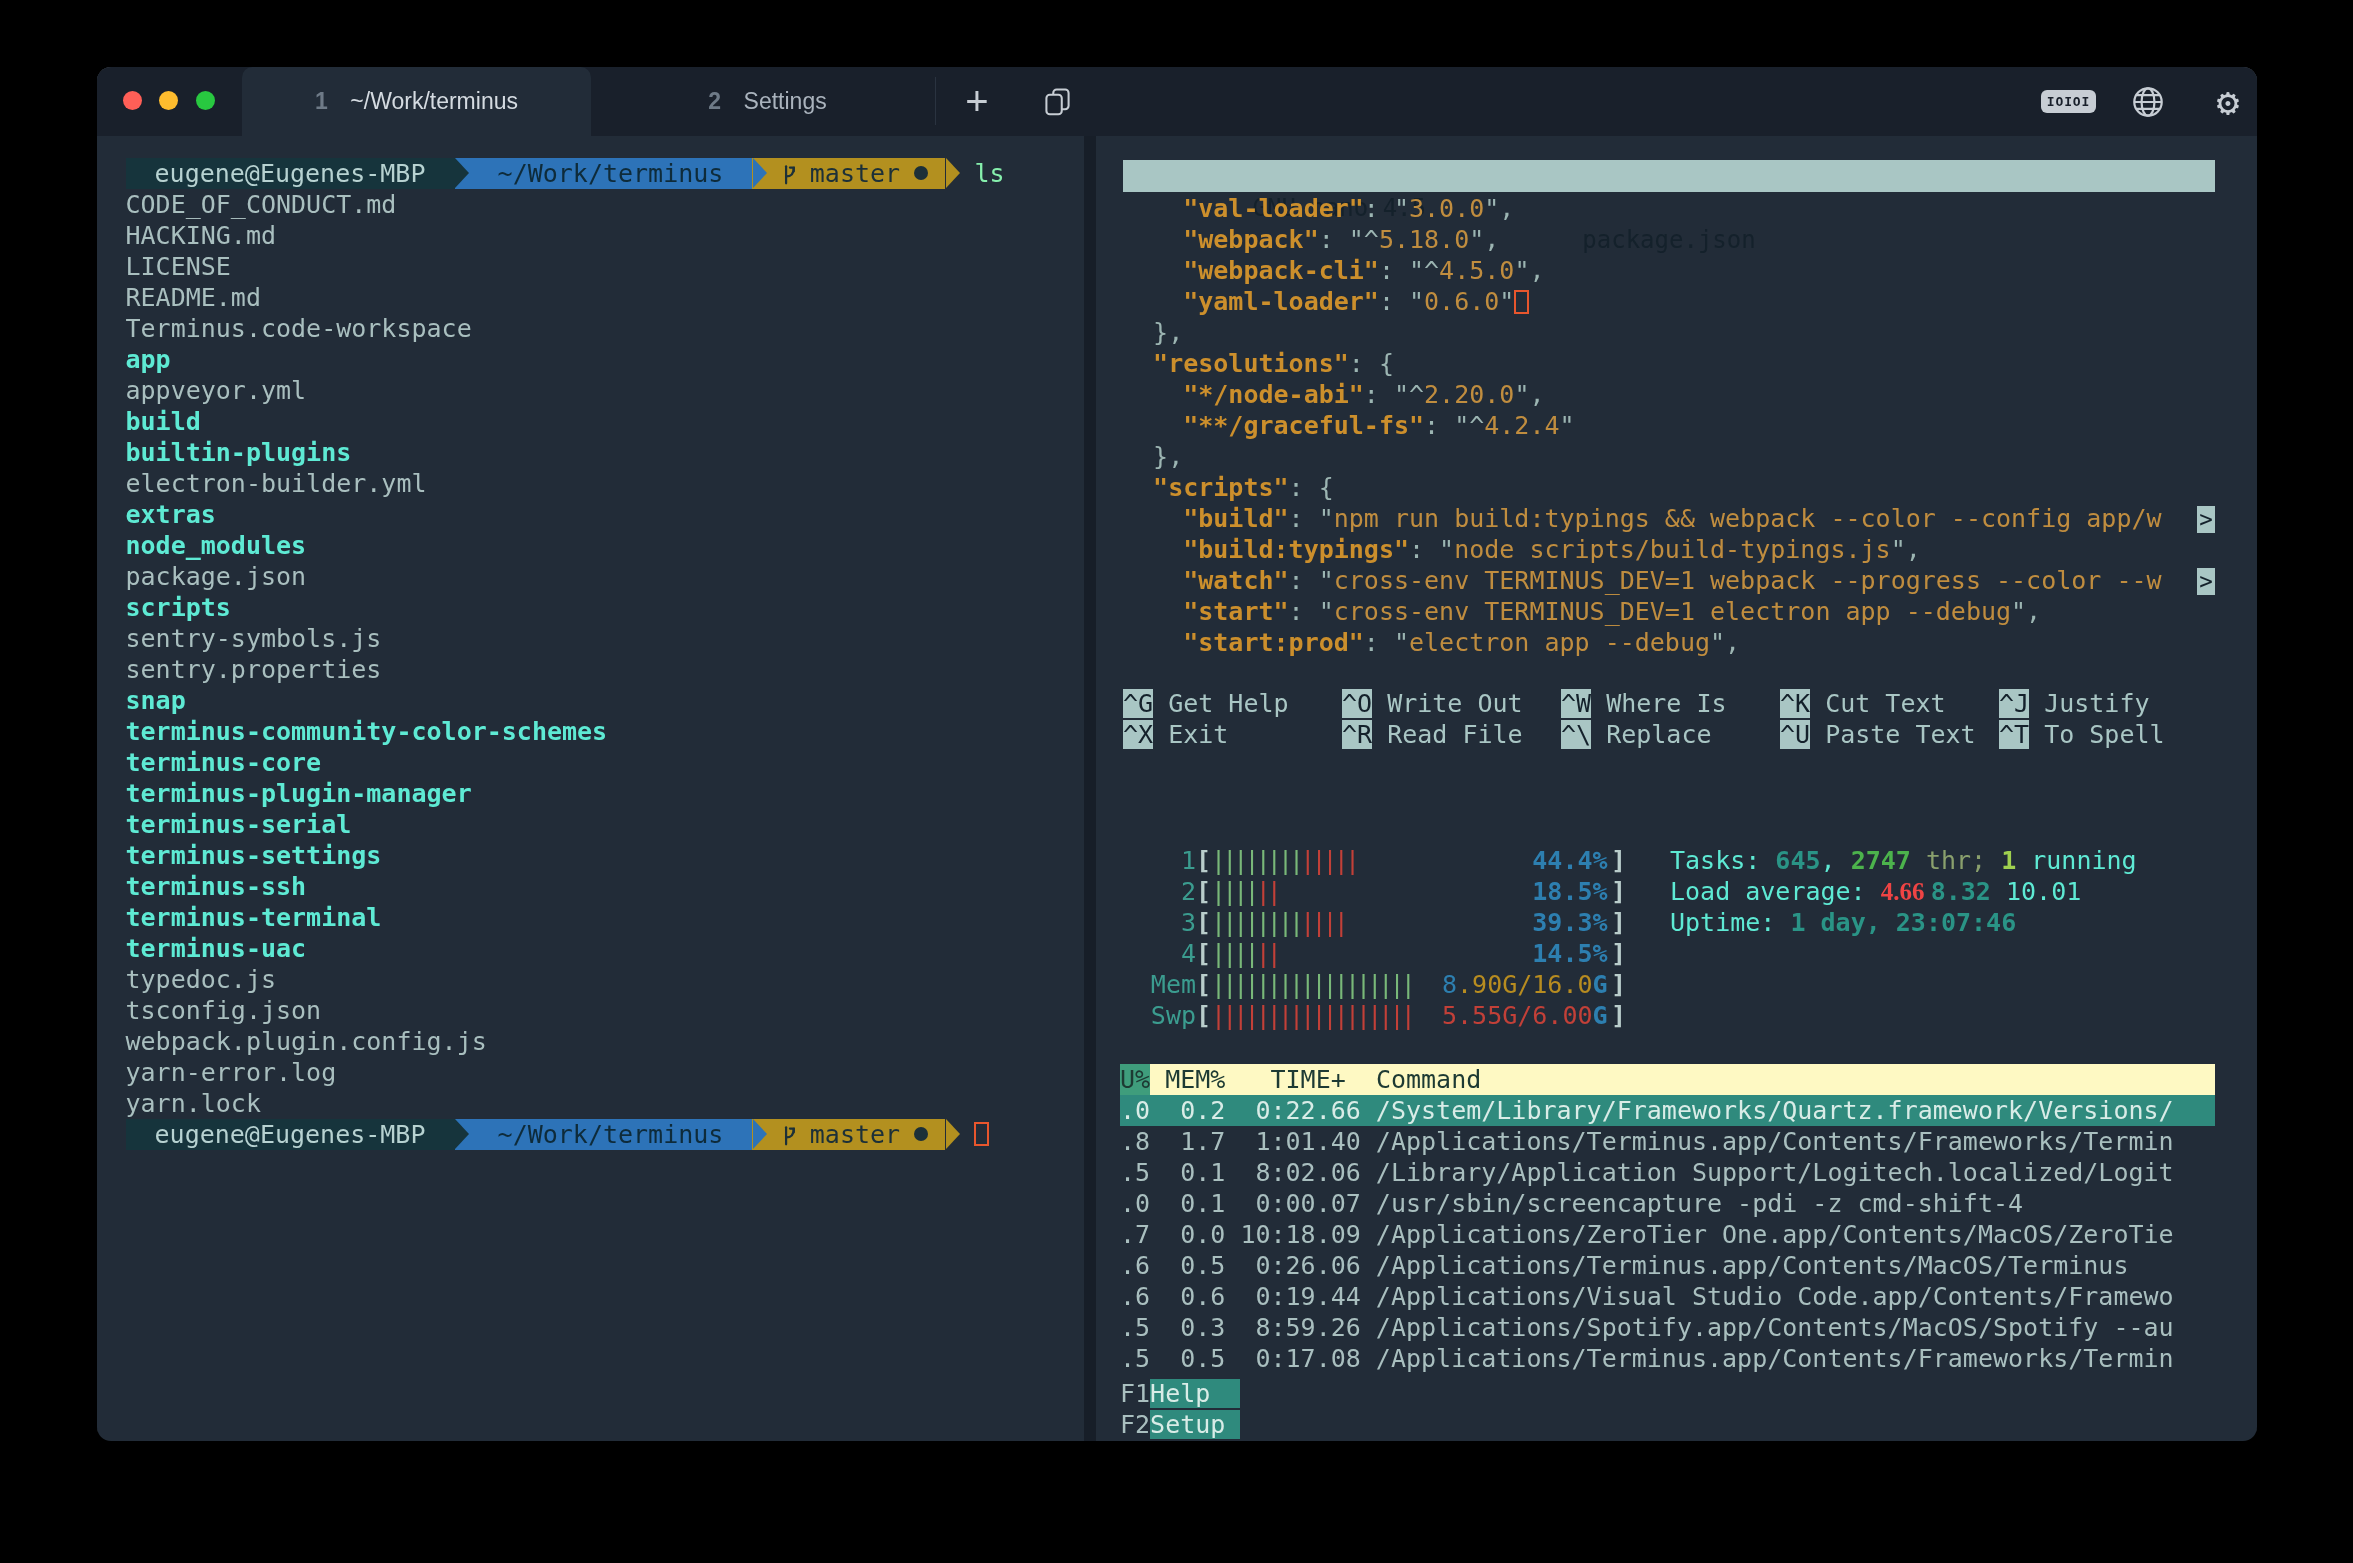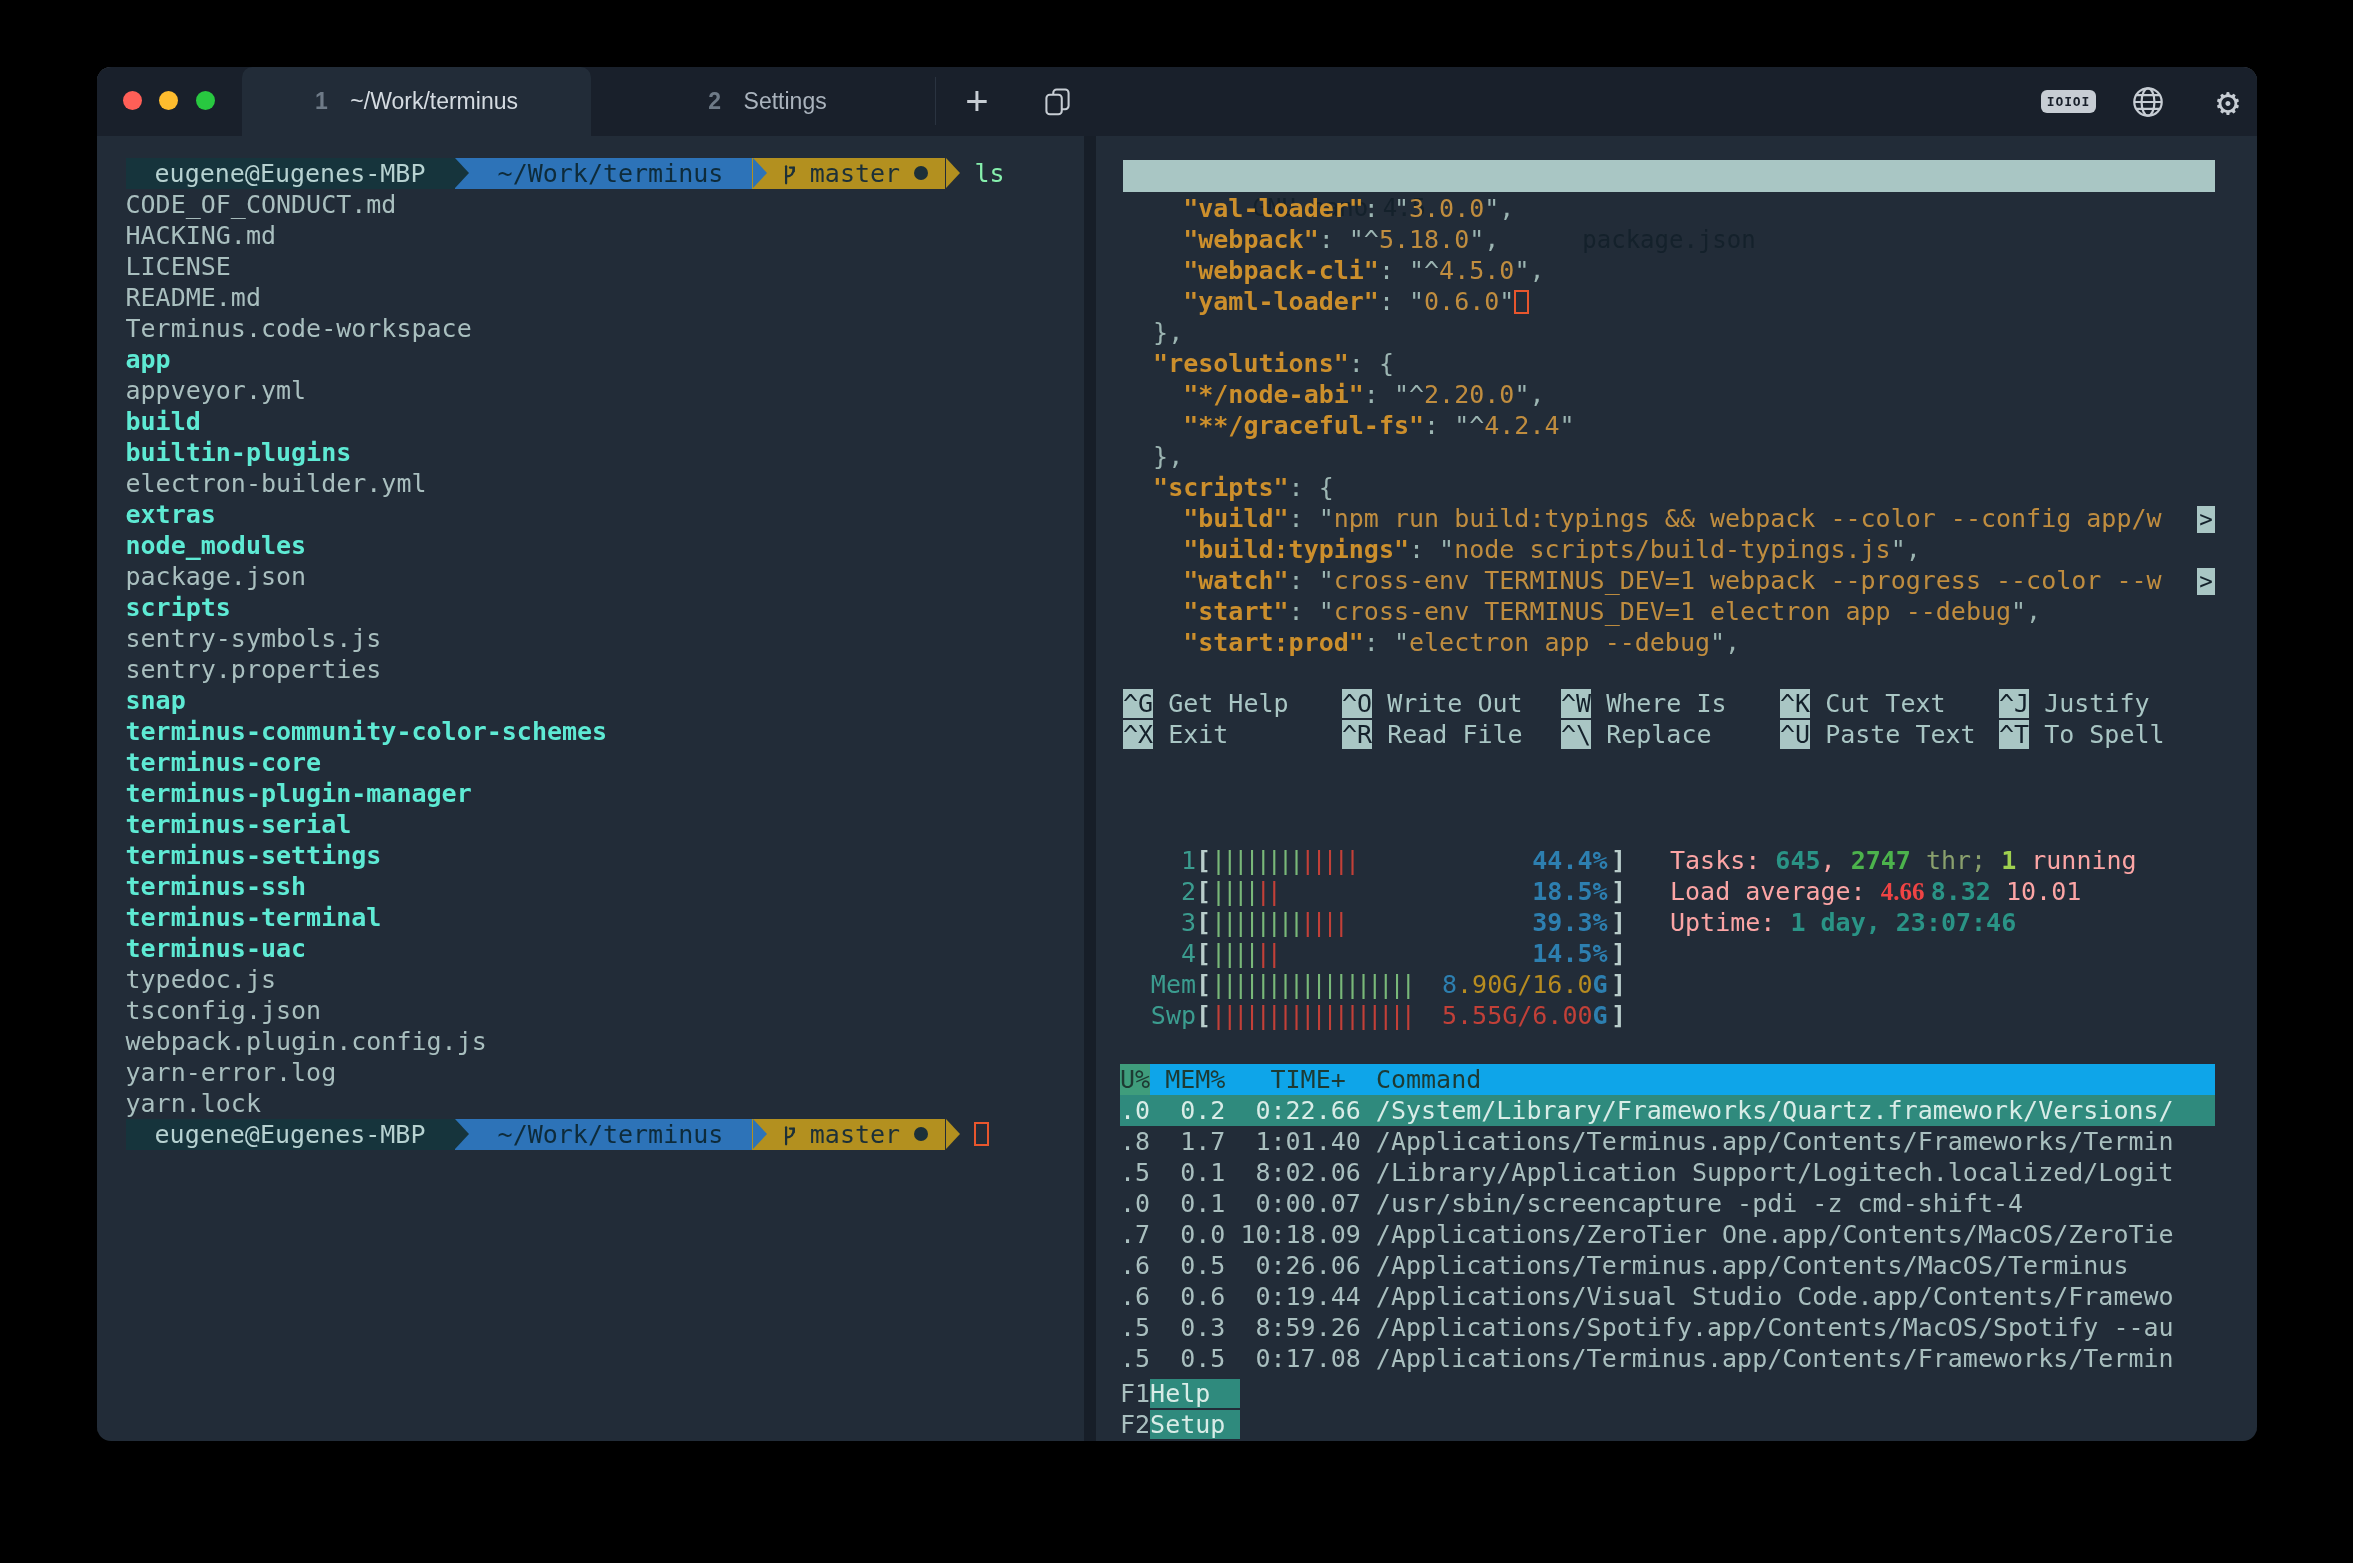--- a/index.html
+++ b/index.html
@@ -88,29 +88,29 @@
   .bars { letter-spacing: -3.9px; }
   .bg-g { color: #79b879; } .bg-r { color: #c24038; }
   .mright { position: absolute; right: 3.5px; top: 0; }
   .sg-blue  { color: #2d7fb0; }
   .sg-blueb { color: #2d7fb0; font-weight: bold; }
   .sg-gold  { color: #b78c20; }
   .sg-red2  { color: #c24038; }
 
   #htop-info { position: absolute; left: 574px; top: 709px; font-size: 25px; }
   .iline { height: 31px; line-height: 31px; white-space: pre; }
-  .sg-teal   { color: #fca5a5; }
+  .sg-teal   { color: #5eead4; }
   .sg-tealb  { color: #2a9486; font-weight: bold; }
   .sg-greenb { color: #4cb34c; font-weight: bold; }
   .sg-olive  { color: #8aa06d; }
   .sg-limeb  { color: #9fd04f; font-weight: bold; }
   .sg-whiteb { color: #ef4444; font-weight: bold; font-family: Liberation Serif, serif; }
 
   #htop-table { position: absolute; left: 24px; top: 928px; width: 1095px; font-size: 25px; }
-  .thead { height: 31px; line-height: 31px; background: #0ea5e9; color: #1d3a33; white-space: pre; }
+  .thead { height: 31px; line-height: 31px; background: #fef9c3; color: #1d3a33; white-space: pre; }
   .sortcell { background: #3f9d7c; display: inline-block; }
   .trow { height: 31px; line-height: 31px; white-space: pre; color: #a9bfbf; overflow: hidden; }
   .trow.sel { background: #2f8a7d; color: #d9ece7; }
 
   #htop-fkeys { position: absolute; left: 24px; top: 1242px; height: 31px; line-height: 31px;
                 font-size: 25px; white-space: pre; display: flex; flex-direction: column; }
   .fk { color: #a9bfbf; }
   .fl { background: #2f8a7d; color: #d9ece7; }
 </style>
 </head>

